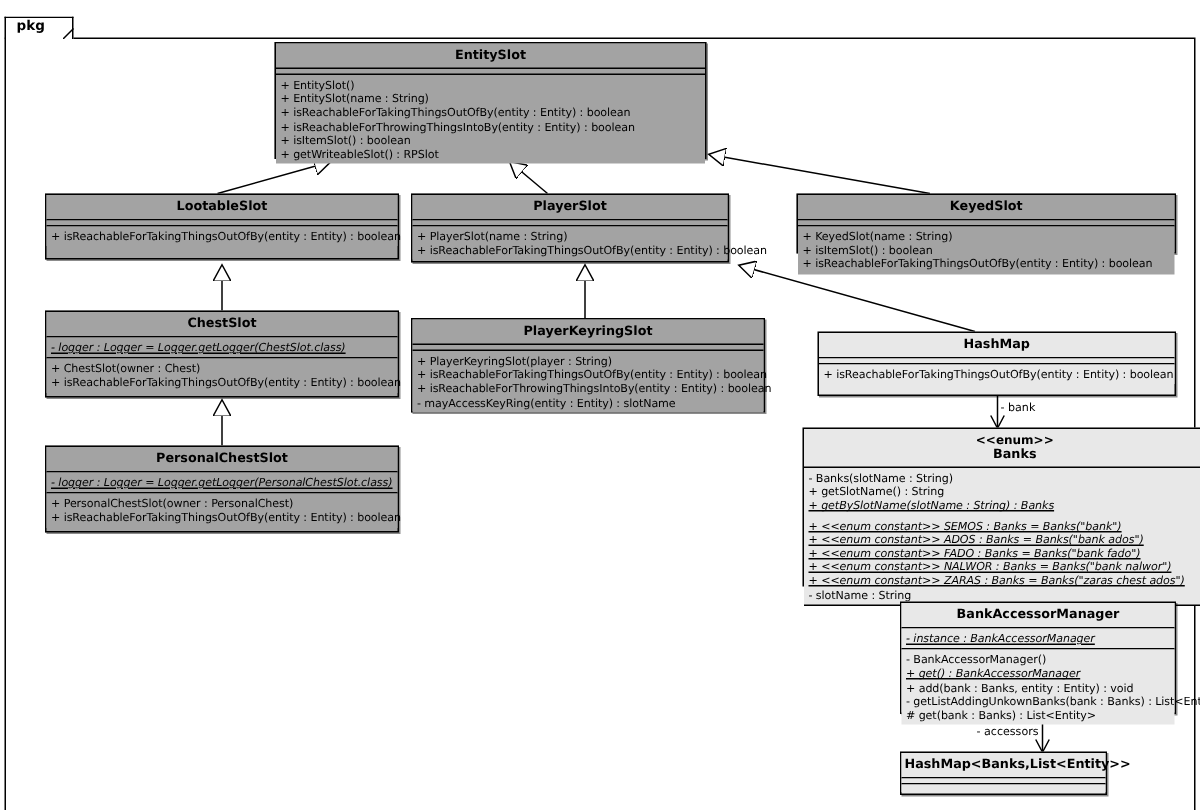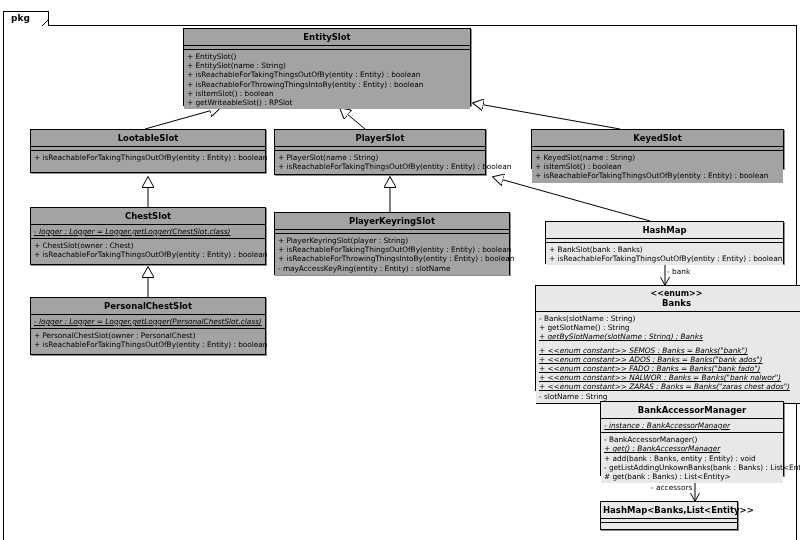--- a/index.html
+++ b/index.html
@@ -168,21 +168,20 @@
     <div class="cls-compartment">
       <div class="mem">+ PersonalChestSlot(owner : PersonalChest)</div>
       <div class="mem">+ isReachableForTakingThingsOutOfBy(entity : Entity) : boolean</div>
     </div>
   </div>
 
   <div class="cls shaded" style="left:545px;top:210px;width:239px;height:43px;">
     <div class="cls-title">HashMap</div>
     <div class="cls-sep"></div>
     <div class="cls-compartment">
-      <div class="mem">+ BankSlot(bank : Banks)</div>
       <div class="mem">+ isReachableForTakingThingsOutOfBy(entity : Entity) : boolean</div>
     </div>
   </div>
 
   <div class="cls shaded" style="left:535px;top:274px;width:283px;height:106px;">
     <div class="cls-title">
       <span class="stereo">&lt;&lt;enum&gt;&gt;</span>
       <span>Banks</span>
     </div>
     <div class="cls-compartment">

